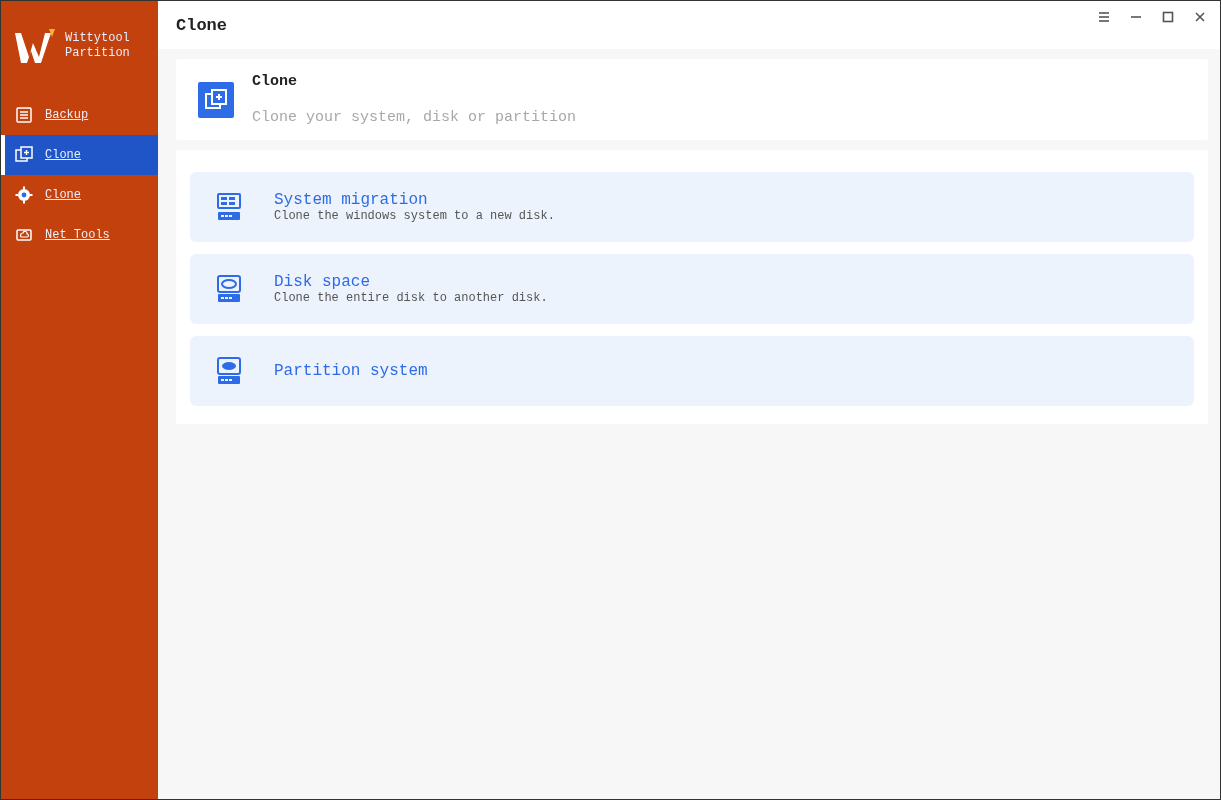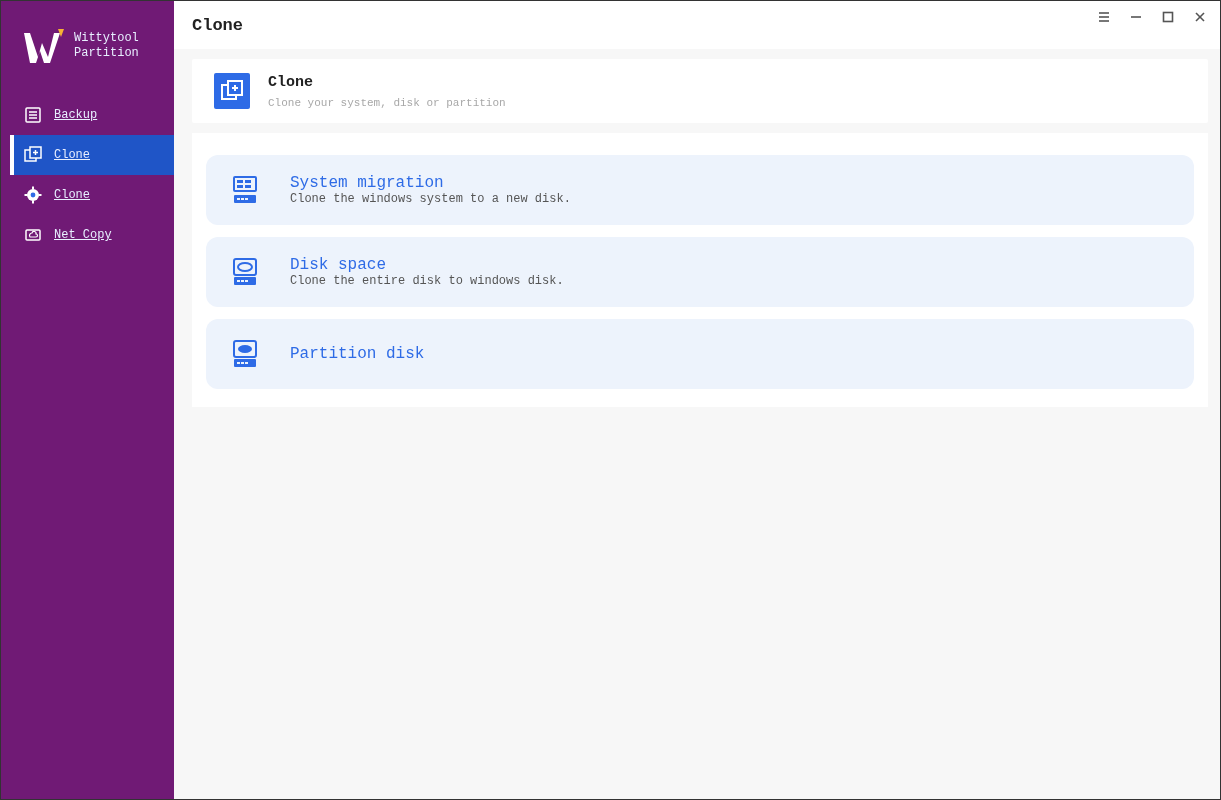--- a/index.html
+++ b/index.html
@@ -6,27 +6,26 @@
 body {
   font-family: "Courier New", Consolas, monospace;
   width: 1221px;
   height: 800px;
   background: #fff;
   border: 1px solid #333;
   display: flex;
   overflow: hidden;
 }
 .sidebar {
-  width: 173px;
-  background: #701a75;
+  width: 157px;
+  background: #c2410c;
   color: #fff;
   display: flex;
   flex-direction: column;
   padding-top: 20px;
-  padding-left: 9px;
 }
 .logo-block {
   display: flex;
   align-items: center;
   padding: 6px 14px 30px 14px;
   gap: 10px;
 }
 .logo-mark {
   width: 40px;
   height: 38px;
@@ -103,33 +102,33 @@
   margin-bottom: 10px;
 }
 .section-card .big-icon {
   width: 36px; height: 36px;
   background: #2e6be6;
   display:flex; align-items:center; justify-content:center;
   border-radius: 2px;
   flex-shrink:0;
 }
 .section-title { font-size: 15px; font-weight: bold; color: #222; }
-.section-desc { font-size: 11px; color: #a8a8a8; margin-top: 6px; }
+.section-desc { font-size: 15px; color: #a8a8a8; margin-top: 19px; }
 
 .options-card {
   background: #fff;
   padding: 10px 14px 18px 14px;
 }
 .option {
   display: flex;
   align-items: center;
   gap: 28px;
   background: #edf3fc;
   padding: 18px 22px;
-  border-radius: 12px;
+  border-radius: 6px;
   margin-top: 12px;
   cursor: pointer;
 }
 .option .opt-icon {
   width: 34px; height: 34px;
   display:flex; align-items:center; justify-content:center;
   flex-shrink:0;
 }
 .opt-title { font-size: 16px; color: #2e6be6; }
 .opt-desc { font-size: 12px; color: #555; margin-top: 0; }
@@ -192,21 +191,21 @@
       <span>Clone</span>
     </div>
 
     <div class="nav-item">
       <span class="icon">
         <svg width="18" height="18" viewBox="0 0 18 18">
             <rect x="2" y="4" width="14" height="10" rx="1" fill="none" stroke="#fff" stroke-width="1.5"></rect>
             <path d="M6 11 a2.5 2.5 0 0 1 2 -4 a2 2 0 0 1 4 1 a1.5 1.5 0 0 1 0 3 z" fill="none" stroke="#fff" stroke-width="1.2"></path>
           </svg>
       </span>
-      <span>Net Copy</span>
+      <span>Net Tools</span>
     </div>
   </div>
 </div>
 
 <div class="main">
   <div class="titlebar">
     <div class="page-title">Clone</div>
     <div class="win-controls">
       <div class="wc">
         <svg width="14" height="14" viewBox="0 0 14 14">
@@ -279,35 +278,35 @@
             <rect x="6" y="4" width="22" height="16" rx="2" fill="none" stroke="#2e6be6" stroke-width="2"></rect>
             <ellipse cx="17" cy="12" rx="7" ry="4" fill="none" stroke="#2e6be6" stroke-width="2"></ellipse>
             <rect x="6" y="22" width="22" height="8" rx="1" fill="#2e6be6"></rect>
             <rect x="9" y="25" width="3" height="2" fill="#edf3fc"></rect>
             <rect x="13" y="25" width="3" height="2" fill="#edf3fc"></rect>
             <rect x="17" y="25" width="3" height="2" fill="#edf3fc"></rect>
           </svg>
         </div>
         <div>
           <div class="opt-title">Disk space</div>
-          <div class="opt-desc">Clone the entire disk to windows disk.</div>
+          <div class="opt-desc">Clone the entire disk to another disk.</div>
         </div>
       </div>
 
       <div class="option">
         <div class="opt-icon">
           <svg width="34" height="34" viewBox="0 0 34 34">
             <rect x="6" y="4" width="22" height="16" rx="2" fill="none" stroke="#2e6be6" stroke-width="2"></rect>
             <ellipse cx="17" cy="12" rx="7" ry="4" fill="#2e6be6"></ellipse>
             <rect x="6" y="22" width="22" height="8" rx="1" fill="#2e6be6"></rect>
             <rect x="9" y="25" width="3" height="2" fill="#edf3fc"></rect>
             <rect x="13" y="25" width="3" height="2" fill="#edf3fc"></rect>
             <rect x="17" y="25" width="3" height="2" fill="#edf3fc"></rect>
           </svg>
         </div>
         <div>
-          <div class="opt-title">Partition disk</div>
+          <div class="opt-title">Partition system</div>
         </div>
       </div>
 
     </div>
   </div>
 </div>
 
 </body></html>

